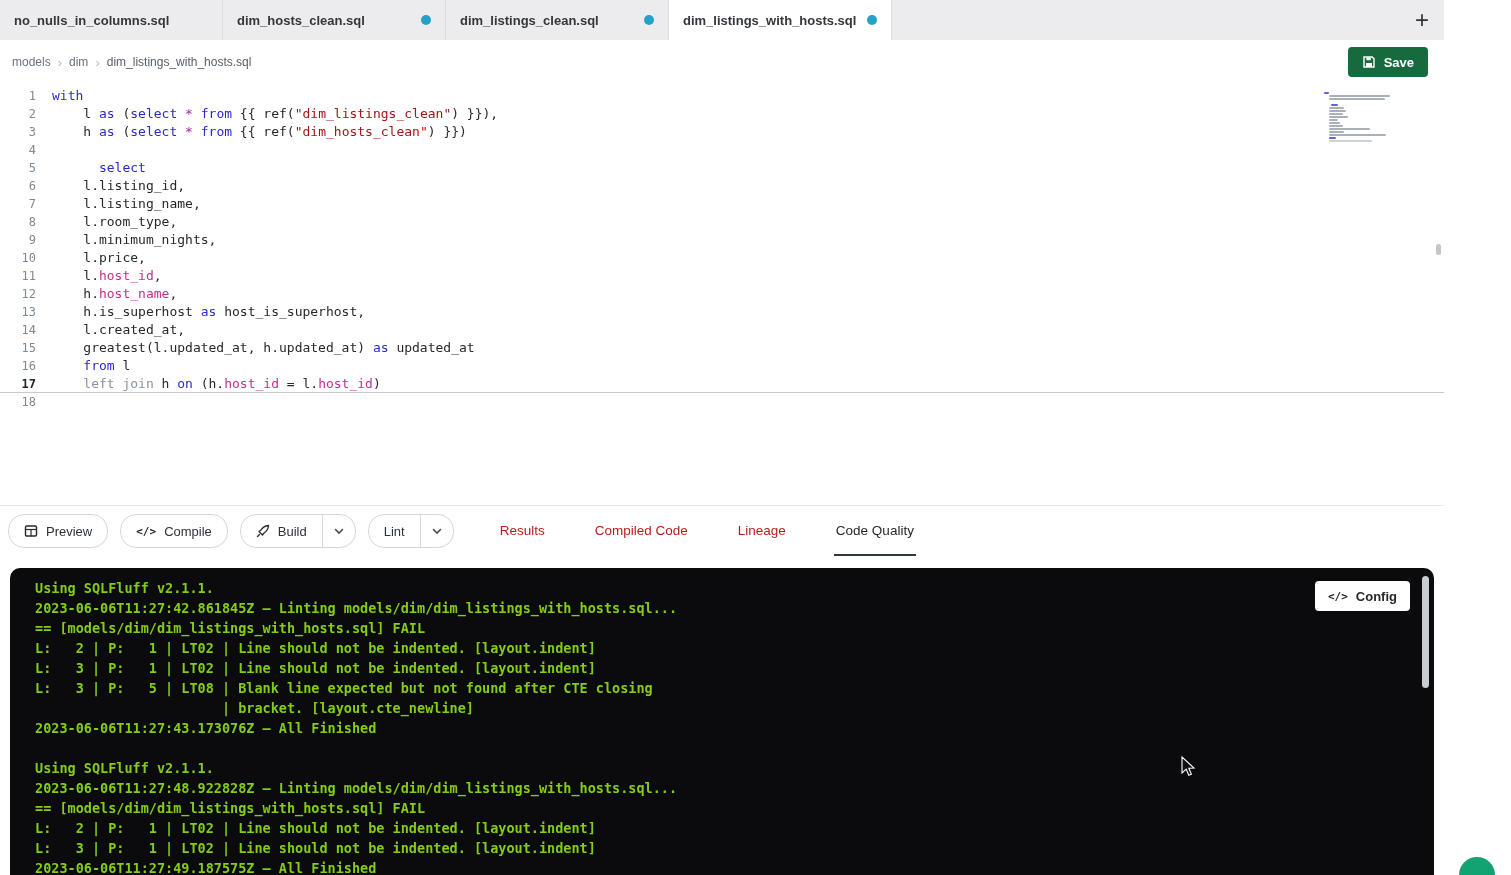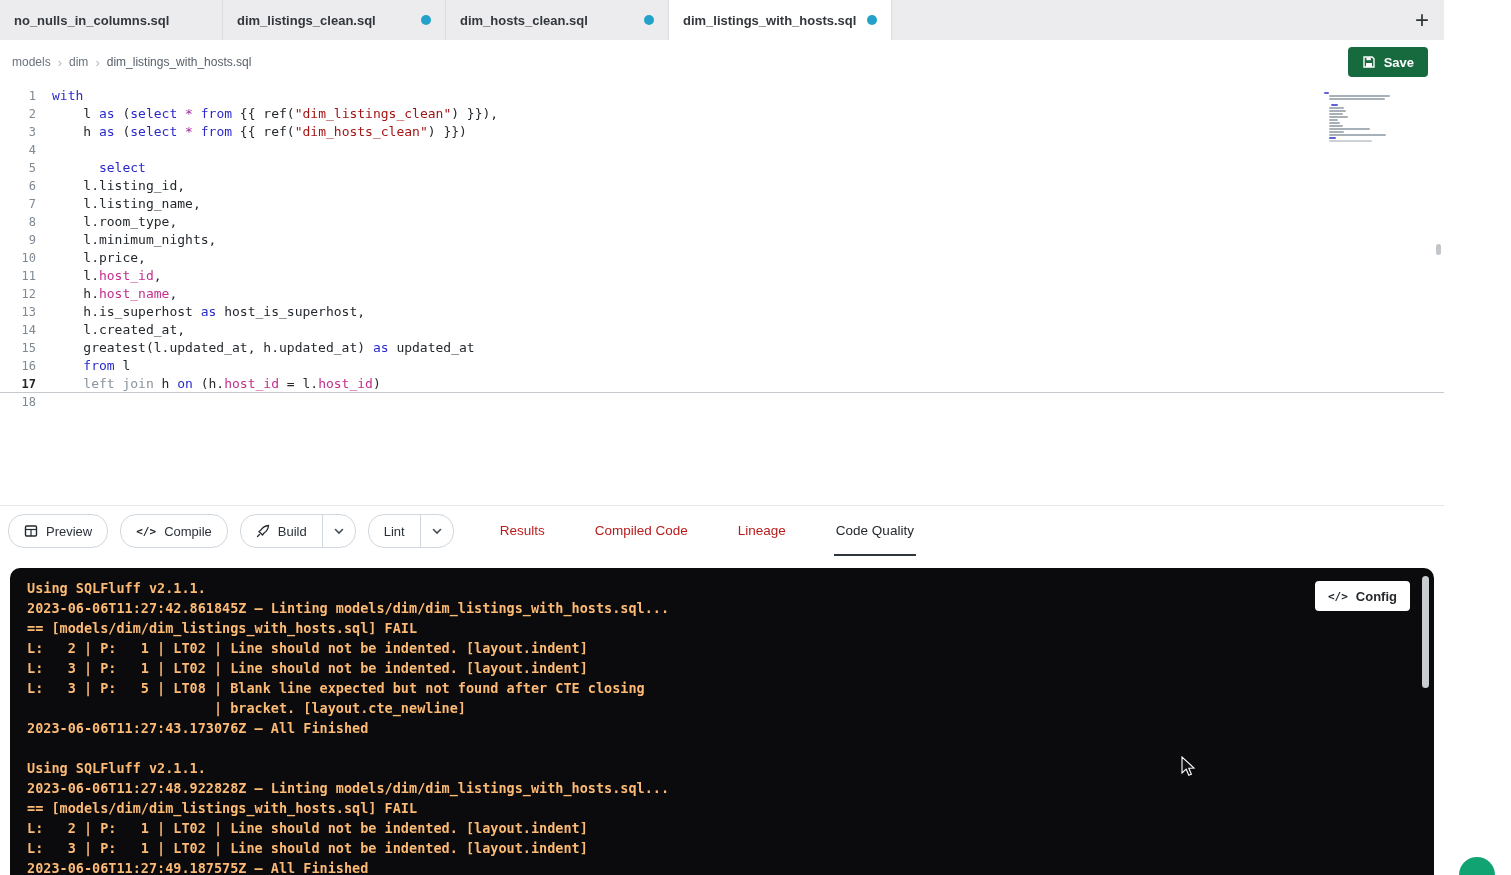--- a/index.html
+++ b/index.html
@@ -68,21 +68,21 @@
   .panel-tabs { display:flex; gap:46px; margin-left:44px; align-items:stretch; }
   .panel-tab { display:flex; align-items:center; font-size:13.5px; color:#b91c1c;
                border-bottom:2.5px solid transparent; padding:0 2px; cursor:pointer; }
   .panel-tab.active { border-bottom-color:#30363d; color:#24292e; }
 
   
   .terminal-wrap { padding:12px 10px 0 10px; }
   .terminal { position:relative; background:#0b0b0d; border-radius:10px; height:340px;
               padding:10px 40px 0 17px; overflow:hidden; }
   .term-line { font-family:"DejaVu Sans Mono", monospace; font-weight:700; font-size:13.5px;
-               color:#fdba74; line-height:20px; white-space:pre; }
+               color:#84cc16; line-height:20px; white-space:pre;margin-left:8px; }
   .config-btn { position:absolute; top:13px; right:24px; background:#fff; border:none;
                 border-radius:4px; height:30px; padding:0 13px; display:flex; align-items:center;
                 gap:8px; font-size:13px; font-weight:600; color:#24292e; cursor:pointer;
                 font-family:"Liberation Sans", sans-serif; }
   .term-scroll-thumb { position:absolute; right:5px; top:8px; width:7px; height:112px;
                        background:#c9ccd0; border-radius:4px; cursor:grab; }
 
   
   .help-bubble { position:absolute; left:1459px; top:857px; width:36px; height:36px;
                  border-radius:50%; background:#12a373; cursor:pointer; }
@@ -92,25 +92,25 @@
 <body>
 
 <div class="app">
 
   <div class="tabbar">
     <div class="tab-list">
         <div class="tab">
           <span class="tab-label">no_nulls_in_columns.sql</span>
         </div>
         <div class="tab">
+          <span class="tab-label">dim_hosts_clean.sql</span>
+          <span class="dot"></span>
+        </div>
+        <div class="tab">
           <span class="tab-label">dim_listings_clean.sql</span>
-          <span class="dot"></span>
-        </div>
-        <div class="tab">
-          <span class="tab-label">dim_hosts_clean.sql</span>
           <span class="dot"></span>
         </div>
         <div class="tab active">
           <span class="tab-label">dim_listings_with_hosts.sql</span>
           <span class="dot"></span>
         </div>
       </div>
     <div class="plus-btn">+</div>
   </div>
 

